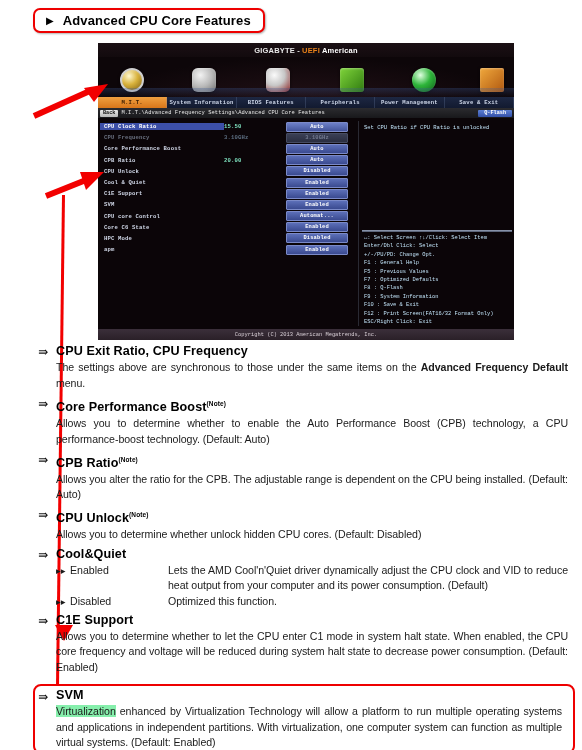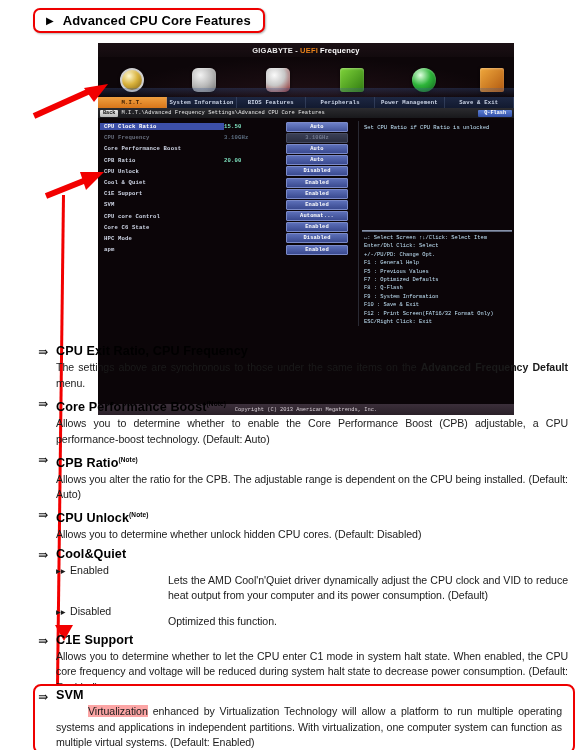--- a/index.html
+++ b/index.html
@@ -31,21 +31,21 @@
   }
   .top-header-arrow {
     font-size:10px; color:#000; margin-left:10px; margin-right:9px; line-height:1;
   }
   .top-header-title {
     font-size:13px; font-weight:bold; letter-spacing:0.15px; color:#000;
   }
 
   
   .bios {
-    position:absolute; left:98px; top:43px; width:416px; height:372px;
+    position:absolute; left:98px; top:43px; width:416px; height:297px;
     background:#0b0508;
     overflow:hidden;
   }
   .bios-topbar {
     height:14px; background:linear-gradient(#1b1014,#120a0d);
     display:flex; align-items:center; justify-content:center;
     font-size:7.5px; font-weight:bold; letter-spacing:0.2px;
   }
   .bios-brand-g { color:#e8e8e8; }
   .bios-brand-uefi { color:#e8821a; margin:16px 2px; }
@@ -189,48 +189,48 @@
 
   .opt-row { display:flex; margin:0; line-height:15.6px; }
   .opt-label {
     width:112px; font-size:10.6px; color:#1a1a1a; flex:none;
     padding-left:14px; position:relative;
   }
   .opt-label .opt-arrow {
     position:absolute; left:0; top:0; font-size:9.5px;
     font-family:"DejaVu Sans", sans-serif;
   }
-  .opt-desc { flex:1; font-size:10.6px; color:#1a1a1a; text-align:justify; letter-spacing:-0.05px;margin-top:10px; }
+  .opt-desc { flex:1; font-size:10.6px; color:#1a1a1a; text-align:justify; letter-spacing:-0.05px; }
   .opt-desc.nojust { text-align:left; }
 
   
   .svm-box {
     position:absolute; left:33px; top:684px; width:542px; height:70px;
     border:2px solid #ee0000; border-radius:8px; background:#ffffff;
   }
   .svm-content { position:absolute; left:0; top:688px; width:582px; padding-left:56px; padding-right:20px; }
-  .hl { background:#fca5a5;margin-left:32px; }
+  .hl { background:#86efac; }
 </style>
 </head>
 <body>
 
 <div class="top-header-wrap">
   <div class="top-header-box"></div>
   <div class="top-header-inner">
     <span class="top-header-arrow">▶</span>
     <span class="top-header-title">Advanced CPU Core Features</span>
   </div>
 </div>
 
 <div class="bios">
 
   <div class="bios-topbar">
     <span class="bios-brand-g">GIGABYTE -</span>
     <span class="bios-brand-uefi">UEFI</span>
-    <span class="bios-brand-dual">Frequency</span>
+    <span class="bios-brand-dual">American</span>
   </div>
 
   <div class="bios-icons">
     <div class="bicon" style="left:18px;">
         <div class="bdisc bd1"></div>
       </div>
     <div class="bicon" style="left:90px;">
         <div class="bdisc bd2"></div>
       </div>
     <div class="bicon" style="left:164px;">
@@ -368,21 +368,21 @@
     <p class="sec-p">
       <span>The settings above are synchronous to those under the same items on the </span><b>Advanced Frequency Default</b><span> menu.</span>
     </p>
   </div>
 
   <div class="sec" style="margin-top:5px;">
     <span class="sec-bullet">⇛</span>
     <div class="sec-h">
       <span>Core Performance Boost</span><span class="note-sup">(Note)</span>
     </div>
-    <p class="sec-p">Allows you to determine whether to enable the Core Performance Boost (CPB) adjustable, a CPU performance-boost technology. (Default: Auto)</p>
+    <p class="sec-p">Allows you to determine whether to enable the Auto Performance Boost (CPB) technology, a CPU performance-boost technology. (Default: Auto)</p>
   </div>
 
   <div class="sec" style="margin-top:4px;">
     <span class="sec-bullet">⇛</span>
     <div class="sec-h">
       <span>CPB Ratio</span><span class="note-sup">(Note)</span>
     </div>
     <p class="sec-p">Allows you alter the ratio for the CPB. The adjustable range is dependent on the CPU being installed. (Default: Auto)</p>
   </div>
 

